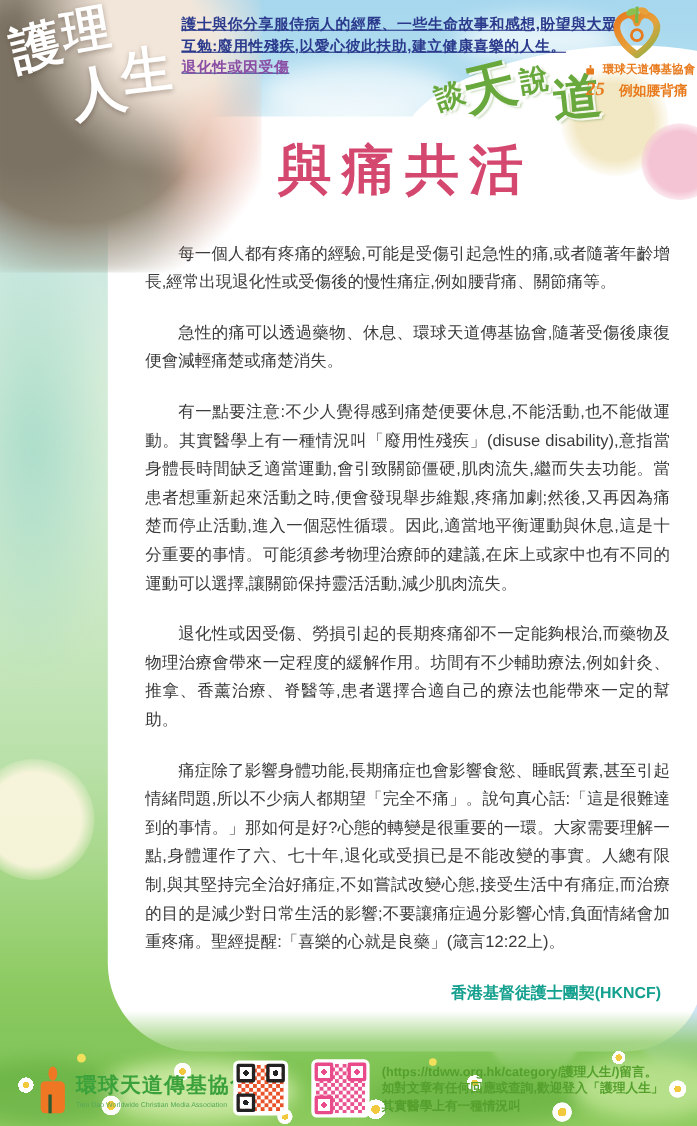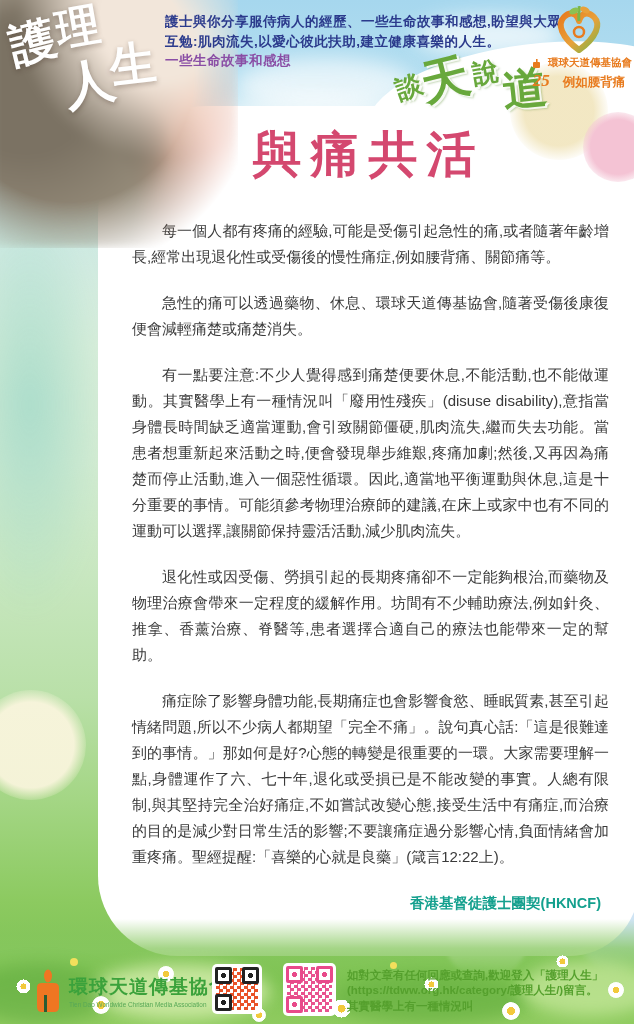--- a/index.html
+++ b/index.html
@@ -39,21 +39,21 @@
       radial-gradient(circle at 78% 64%,#e6a393 0 26%,rgba(230,163,147,0) 56%),
       radial-gradient(circle at 56% 84%,#f1c9b5 0 24%,rgba(241,201,181,0) 50%),
       linear-gradient(135deg,#cfc4b4 0%,#d9c9bd 60%,#e7d8cc 100%);}
   .mc{position:absolute;color:#fff;font-family:"Liberation Serif",serif;font-weight:700;
     text-shadow:0 2px 5px rgba(60,40,30,.35);}
   .mc1{left:18px;top:26px;font-size:46px;transform:rotate(-14deg);}
   .mc2{left:64px;top:12px;font-size:44px;transform:rotate(-10deg);}
   .mc3{left:72px;top:64px;font-size:50px;transform:rotate(-12deg);}
   .mc4{left:118px;top:48px;font-size:46px;transform:rotate(-7deg);}
   
-  .intro{left:165px;top:12px;width:410px;font-size:13.5px;line-height:19.5px;font-weight:700;color:#2b3a8c;letter-spacing:.5px;}
+  .intro{left:165px;top:12px;width:410px;font-size:13.5px;line-height:19.5px;font-weight:700;color:#2b3a8c;letter-spacing:.5px;text-decoration:underline;}
   .schedule{color:#8a4ea5;}
   
   .column-logo{left:396px;top:44px;width:170px;height:84px;transform:rotate(-6deg);
     color:#68a83c;font-family:"Liberation Serif",serif;font-weight:700;}
   .column-logo span{position:absolute;text-shadow:2px 2px 0 rgba(255,255,255,.85),3px 3px 2px rgba(90,140,50,.35);}
   .cl1{left:0;top:18px;font-size:26px;transform:rotate(-14deg);}
   .cl2{left:26px;top:0;font-size:48px;transform:rotate(-8deg);}
   .cl3{left:78px;top:12px;font-size:26px;transform:rotate(-4deg);}
   .cl4{left:106px;top:20px;font-size:44px;}
   
@@ -124,22 +124,22 @@
   <div class="abs photo">
     <div class="photo-bg"></div>
     <span class="mc mc1">護</span>
     <span class="mc mc2">理</span>
     <span class="mc mc3">人</span>
     <span class="mc mc4">生</span>
   </div>
 
   <div class="abs intro">
     <div>護士與你分享服侍病人的經歷、一些生命故事和感想,盼望與大眾</div>
-    <div>互勉:肌肉流失,以愛心彼此扶助,建立健康喜樂的人生。</div>
-    <div class="schedule">一些生命故事和感想</div>
+    <div>互勉:廢用性殘疾,以愛心彼此扶助,建立健康喜樂的人生。</div>
+    <div class="schedule">退化性或因受傷</div>
   </div>
 
   <div class="abs column-logo">
     <span class="cl1">談</span>
     <span class="cl2">天</span>
     <span class="cl3">說</span>
     <span class="cl4">道</span>
   </div>
 
   <div class="abs anniv">
@@ -205,19 +205,19 @@
       <span class="finder f-tr"></span>
       <span class="finder f-bl"></span>
     </div>
     <div class="qr qr-pink" style="--qc:#e84a8a;--fc:#e84a8a;">
       <div class="qr-pattern"></div>
       <span class="finder f-tl"></span>
       <span class="finder f-tr"></span>
       <span class="finder f-bl"></span>
     </div>
     <div class="note">
+      <div>(https://tdww.org.hk/category/護理人生/)留言。</div>
       <div>如對文章有任何回應或查詢,歡迎登入「護理人生」</div>
-      <div>(https://tdww.org.hk/category/護理人生/)留言。</div>
       <div>其實醫學上有一種情況叫</div>
     </div>
   </div>
 
 </div>
 
 </body></html>

